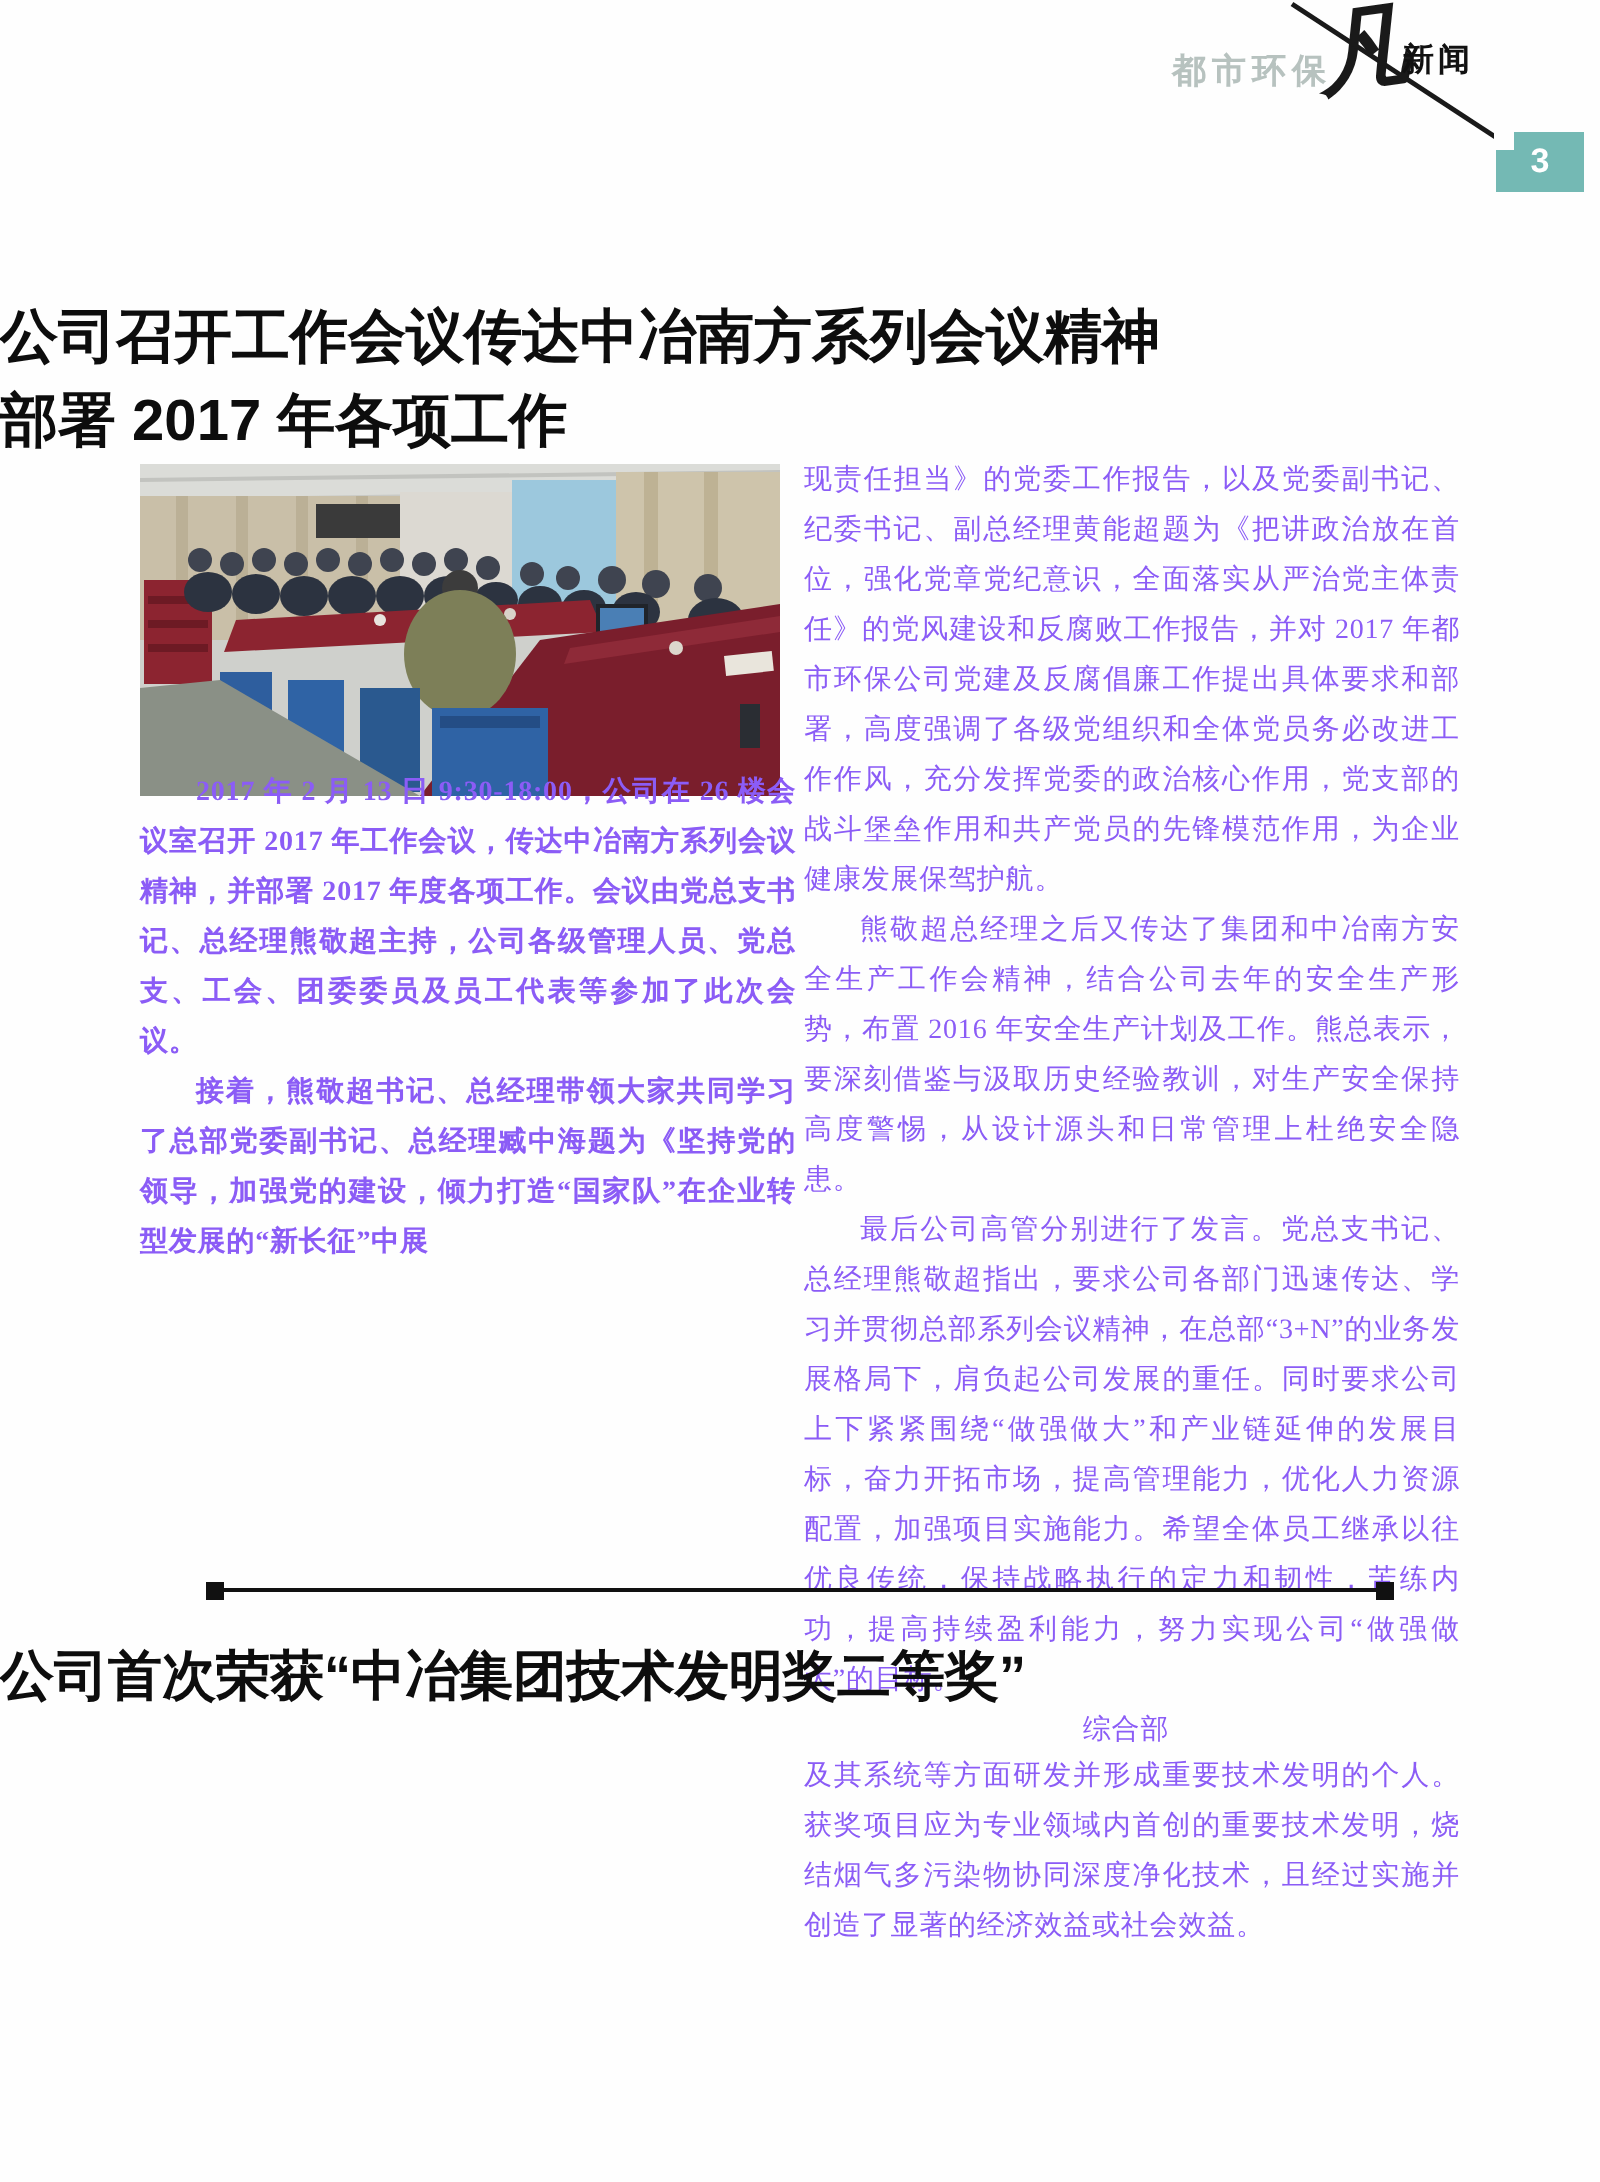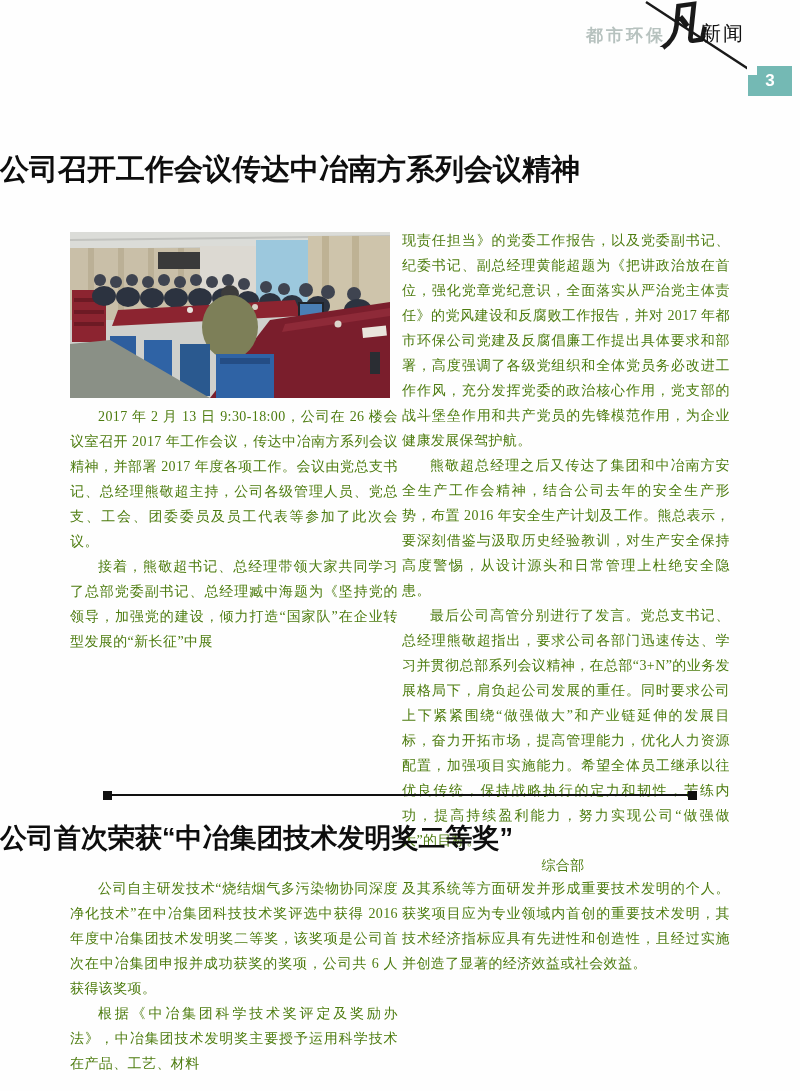--- a/index.html
+++ b/index.html
@@ -17,22 +17,22 @@
     font-size:17px; letter-spacing:3px; color:#b7c2bf; font-weight:bold;
   }
   .logo-glyph {
     position:absolute; left:658px; top:2px;
     font-family:"DejaVu Serif", serif; font-style:italic; font-weight:bold;
     font-size:46px; color:#1a1a1a; transform:rotate(-8deg); line-height:1;
   }
   .header-line { position:absolute; left:636px; top:0; width:120px; height:78px; }
   .section-label {
     position:absolute; left:701px; top:20px;
-    font-family:"Liberation Sans", sans-serif; font-weight:normal;
-    font-size:20px; color:#111; letter-spacing:2px;
+    font-family:"Liberation Sans", sans-serif; font-weight:bold;
+    font-size:16px; color:#111; letter-spacing:2px;
   }
   .pagenum-box {
     position:absolute; left:748px; top:66px; width:44px; height:30px;
     background:#74b9b4; display:flex; align-items:center; justify-content:center;
   }
   .pagenum-box .notch {
     position:absolute; left:-1px; top:-1px; width:10px; height:10px; background:#fefefe;
   }
   .pagenum-box .num {
     color:#ffffff; font-family:"Liberation Sans", sans-serif;
@@ -43,25 +43,25 @@
   .title1 {
     position:absolute; left:0; top:148px; width:100%;
     text-align:left; font-family:"Liberation Sans", sans-serif;
     font-weight:bold; color:#0d0d0d; font-size:29px; line-height:42px;
   }
   .photo { position:absolute; left:70px; top:232px; width:320px; height:166px; }
 
   .col {
     position:absolute; width:328px;
     font-size:14px; line-height:25px; text-align:justify;
-    letter-spacing:0.4px; color:#4d7c0f;
+    letter-spacing:0.4px; color:#8b5cf6;
   }
   .col p { margin:0; text-indent:2em; }
   .col p.no-indent { text-indent:0; }
-  .col-a1-left  { left:70px;  top:404px; }
+  .col-a1-left  { left:70px;  top:384px;font-weight:bold; }
   .col-a1-right { left:402px; top:228px; }
   .byline { text-align:center; text-indent:0 !important; padding-right:6px; }
 
   
   .divider {
     position:absolute; left:103px; top:790px; width:594px; height:10px;
     display:flex; align-items:center;
   }
   .divider .sq { width:9px; height:9px; background:#111; flex:0 0 auto; }
   .divider .ln { flex:1 1 auto; height:2px; background:#111; }
@@ -86,20 +86,21 @@
     <line x1="10" y1="2" x2="114" y2="70" stroke="#1a1a1a" stroke-width="2.5"></line>
   </svg>
   <span class="section-label">新闻</span>
   <div class="pagenum-box">
     <span class="notch"></span>
     <span class="num">3</span>
   </div>
 
   <div class="title1">
     <div>公司召开工作会议传达中冶南方系列会议精神</div>
+    <div>部署 2017 年各项工作</div>
   </div>
 
   <svg class="photo" viewBox="0 0 320 166" preserveAspectRatio="none">
     <rect x="0" y="0" width="320" height="166" fill="#cfd0cc"></rect>
 
     <rect x="0" y="0" width="320" height="26" fill="#dbdcd8"></rect>
     <line x1="0" y1="8" x2="320" y2="4" stroke="#c2c3bf" stroke-width="2"></line>
     <line x1="0" y1="18" x2="320" y2="13" stroke="#c8c9c5" stroke-width="1.5"></line>
 
     <rect x="0" y="16" width="130" height="72" fill="#c9bfa8"></rect>
@@ -189,22 +190,18 @@
   </div>
 
   <div class="divider">
     <span class="sq"></span>
     <span class="ln"></span>
     <span class="sq"></span>
   </div>
 
   <div class="title2">公司首次荣获“中冶集团技术发明奖二等奖”</div>
 
-  <div class="col col-a2-left">
-    <p>公司自主研发技术“烧结烟气多污染物协同深度净化技术”在中冶集团科技技术奖评选中获得 2016 年度中冶集团技术发明奖二等奖，该奖项是公司首次在中冶集团申报并成功获奖的奖项，公司共 6 人获得该奖项。</p>
-    <p>根据《中冶集团科学技术奖评定及奖励办法》，中冶集团技术发明奖主要授予运用科学技术在产品、工艺、材料</p>
-  </div>
 
   <div class="col col-a2-right">
-    <p class="no-indent">及其系统等方面研发并形成重要技术发明的个人。获奖项目应为专业领域内首创的重要技术发明，其技术经济指标应具有先进性和创造性，且经过实施并创造了显著的经济效益或社会效益。</p>
+    <p class="no-indent">及其系统等方面研发并形成重要技术发明的个人。获奖项目应为专业领域内首创的重要技术发明，烧结烟气多污染物协同深度净化技术，且经过实施并创造了显著的经济效益或社会效益。</p>
   </div>
 
 </div>
 
 </body></html>

